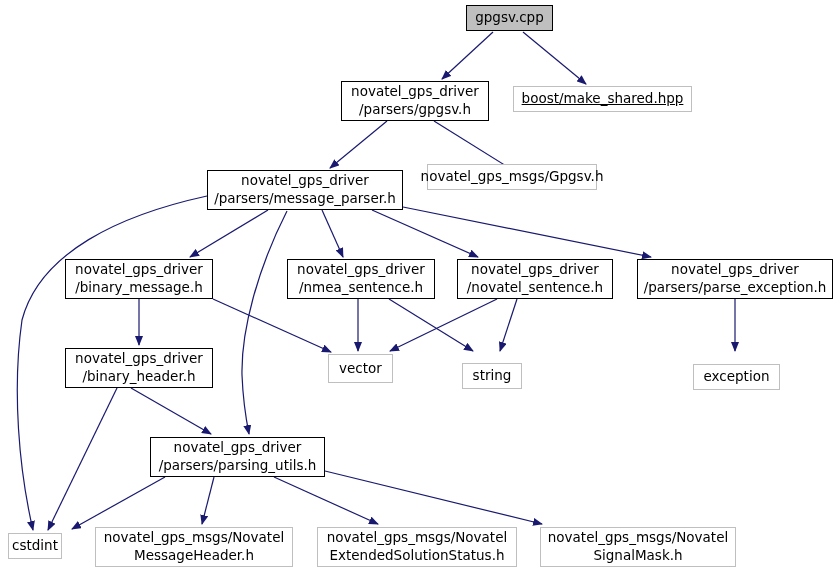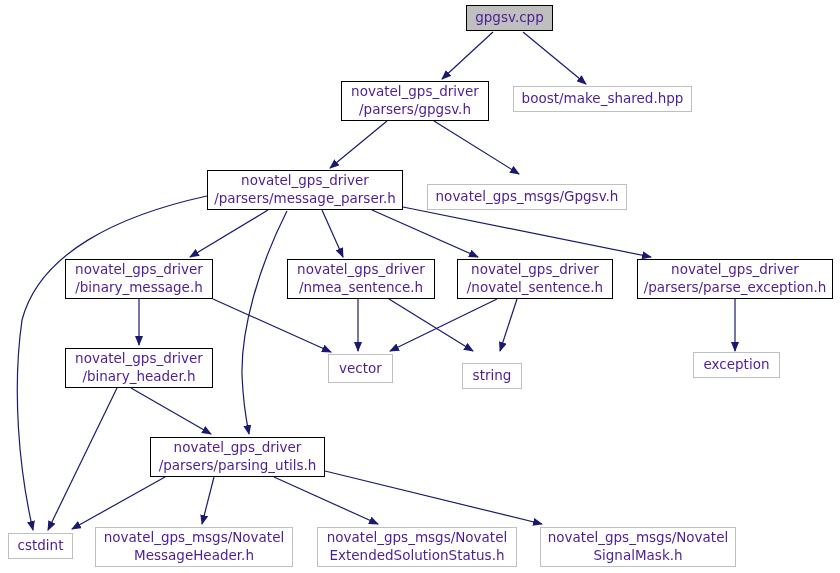--- a/index.html
+++ b/index.html
@@ -7,42 +7,42 @@
     position:relative; width:840px; height:573px; background:#ffffff;
     font-family:"DejaVu Sans","Liberation Sans",sans-serif;
     overflow:hidden;
   }
   svg.edges { position:absolute; left:0; top:0; width:840px; height:573px; }
   .node {
     position:absolute; box-sizing:border-box;
     background:#ffffff; border:1px solid #000000;
     display:flex; align-items:center; justify-content:center;
     text-align:center; white-space:pre-line;
-    font-size:13.5px; line-height:1.3; color:#4c1d95;
+    font-size:13.5px; line-height:1.3; color:#000000;
     padding:1px 1px;
   }
   .node.external { border-color:#bfbfbf; }
   .node.current  { background:#bfbfbf; border-color:#000000; }
   .node.heavy    { border-width:1.5px; }
   
   #n-gpgsv_cpp              { left:466px; top:5px;   width:87px;  height:26px; }
   #n-gpgsv_h                { left:341px; top:81px;  width:148px; height:40px; }
-  #n-boost_make_shared      { left:513px; top:86px;  width:179px; height:26px; }
+  #n-boost_make_shared      { left:513px; top:86px;  width:179px; height:26px;text-decoration:underline; }
   #n-message_parser         { left:207px; top:170px; width:196px; height:40px; }
-  #n-gpgsv_msg              { left:427px; top:184px; width:200px; height:26px; }
+  #n-gpgsv_msg              { left:427px; top:164px; width:170px; height:26px; }
   #n-binary_message         { left:65px;  top:259px; width:148px; height:40px; }
   #n-nmea_sentence          { left:287px; top:259px; width:148px; height:40px; }
   #n-novatel_sentence       { left:457px; top:259px; width:156px; height:40px; }
   #n-parse_exception        { left:637px; top:259px; width:196px; height:40px; }
   #n-binary_header          { left:65px;  top:348px; width:148px; height:40px; }
   #n-vector                 { left:328px; top:354px; width:65px;  height:29px; }
   #n-string                 { left:462px; top:363px; width:60px;  height:26px; }
-  #n-exception              { left:693px; top:352px; width:87px;  height:26px; }
+  #n-exception              { left:693px; top:364px; width:87px;  height:26px; }
   #n-parsing_utils          { left:150px; top:437px; width:175px; height:40px; }
-  #n-cstdint                { left:8px;   top:533px; width:65px;  height:26px; }
+  #n-cstdint                { left:8px;   top:533px; width:54px;  height:26px; }
   #n-novatel_message_header { left:95px;  top:527px; width:198px; height:40px; }
   #n-novatel_ext_status     { left:317px; top:527px; width:200px; height:40px; }
   #n-novatel_signal_mask    { left:540px; top:527px; width:196px; height:40px; }
 </style>
 </head>
 <body>
 
 <div class="canvas">
 
   <svg class="edges" viewBox="0 0 840 573" xmlns="http://www.w3.org/2000/svg">

